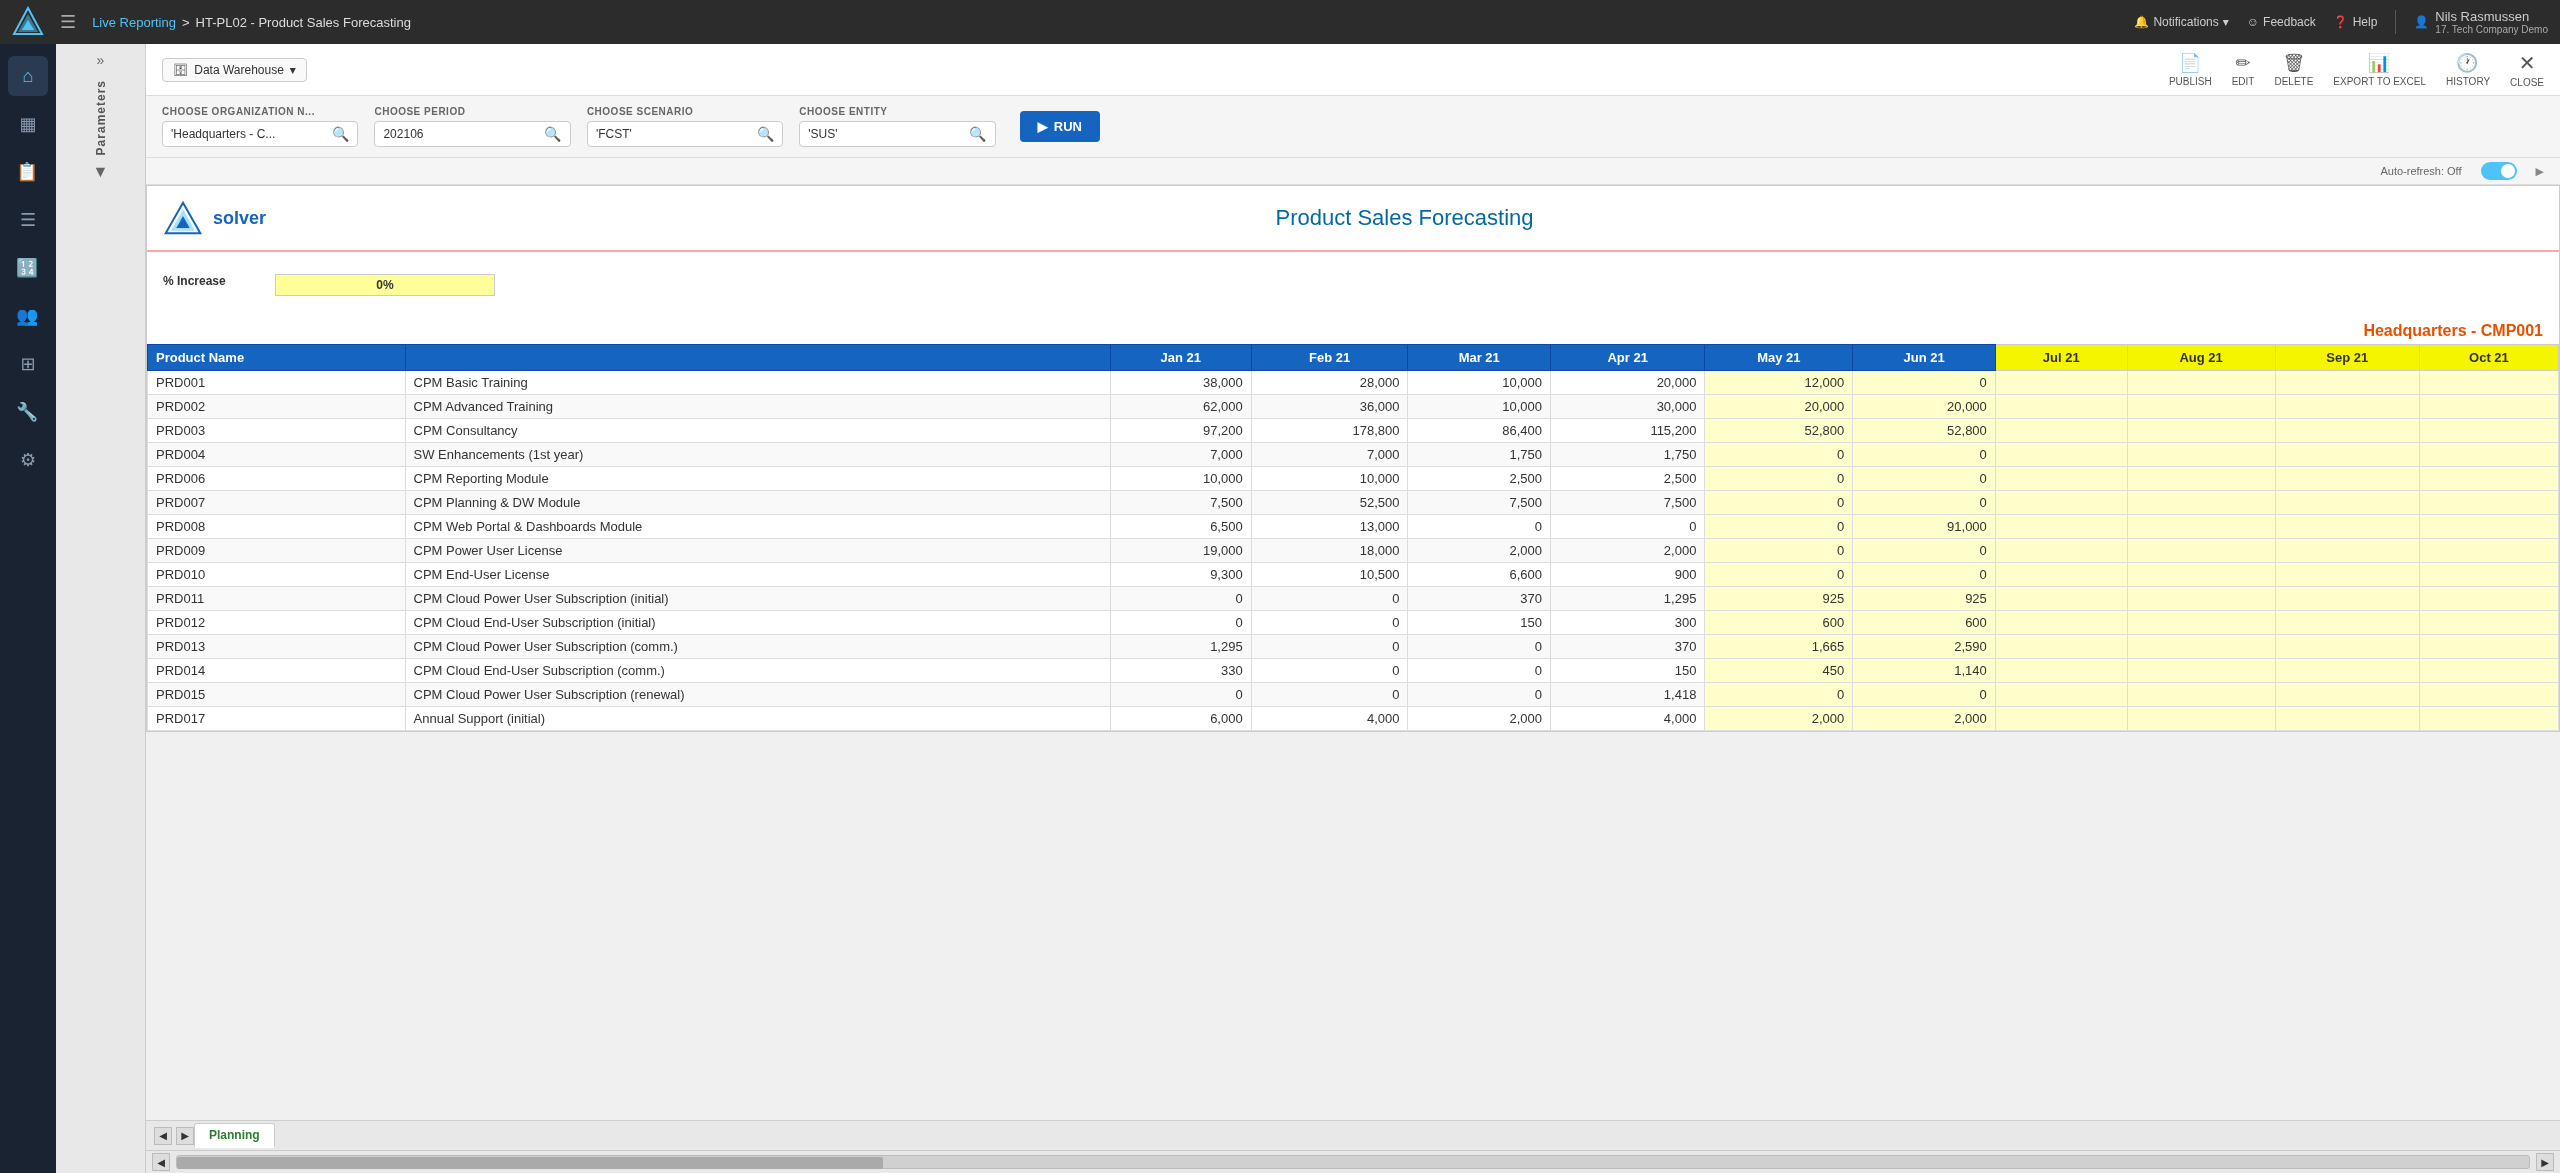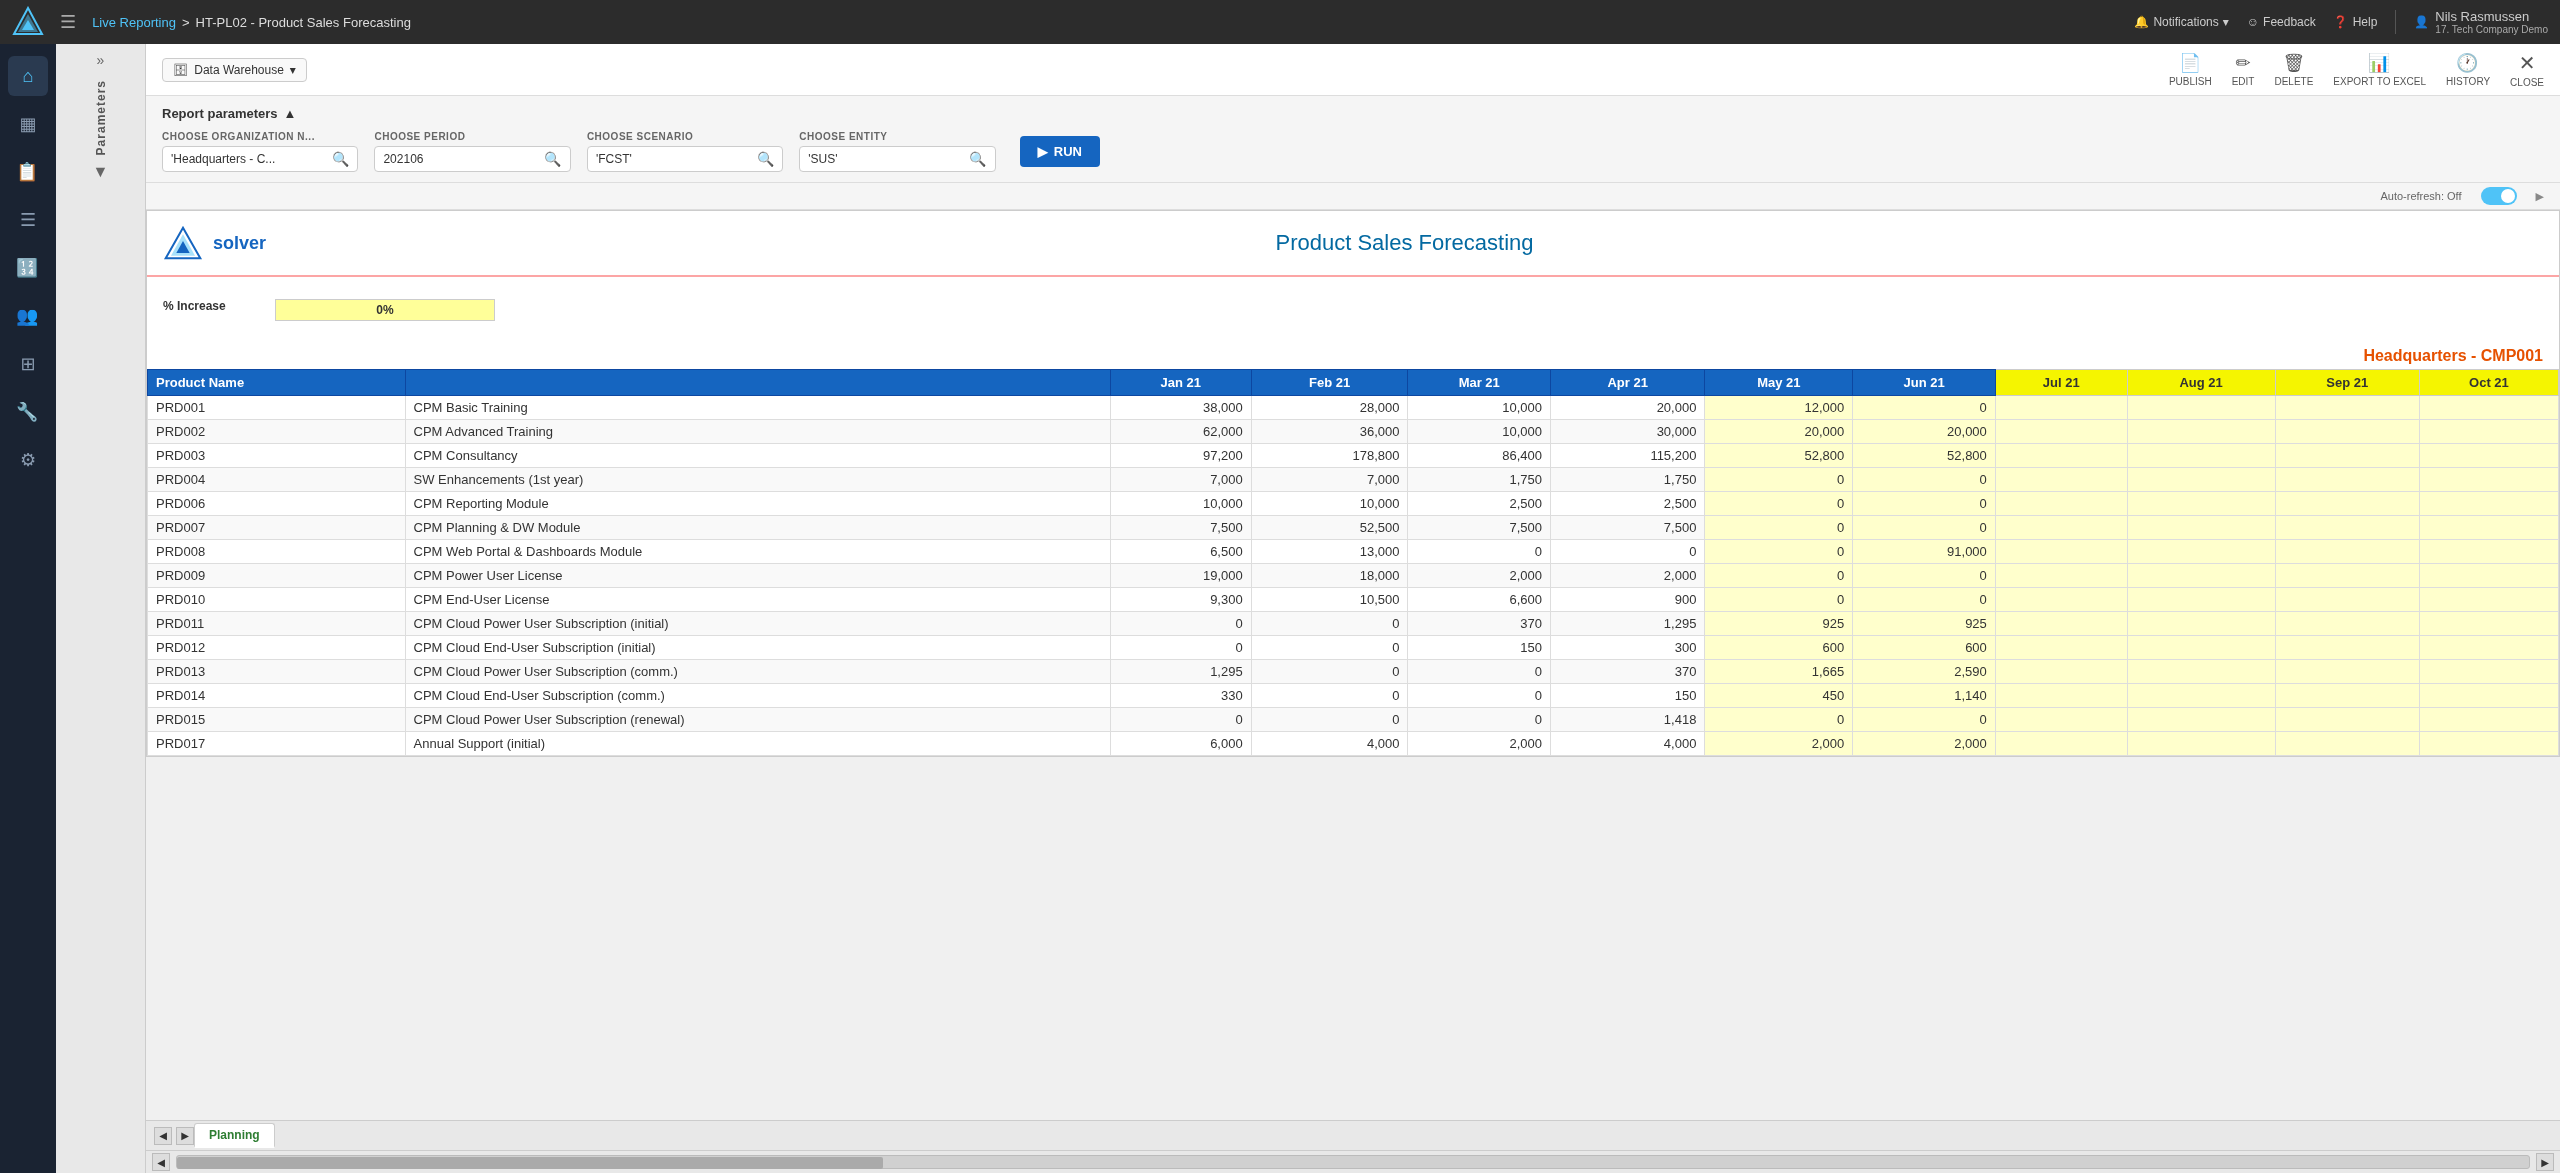--- a/index.html
+++ b/index.html
@@ -288,24 +288,20 @@
             <span>HISTORY</span>
           </div>
           <div class="toolbar-action toolbar-close">
             <span class="icon" style="font-size:20px;">✕</span>
             <span>CLOSE</span>
           </div>
         </div>
       </div>
 
       <div class="report-params">
-        <div class="params-header">
-          <span>Report parameters</span>
-          <span>▲</span>
-        </div>
         <div class="params-fields">
           <div class="param-group">
             <div class="param-label">CHOOSE ORGANIZATION N...</div>
             <div class="param-input">
               <input type="text" value="'Headquarters - C..." style="">
               <span class="search-icon">🔍</span>
             </div>
           </div>
           <div class="param-group">
             <div class="param-label">CHOOSE PERIOD</div>

